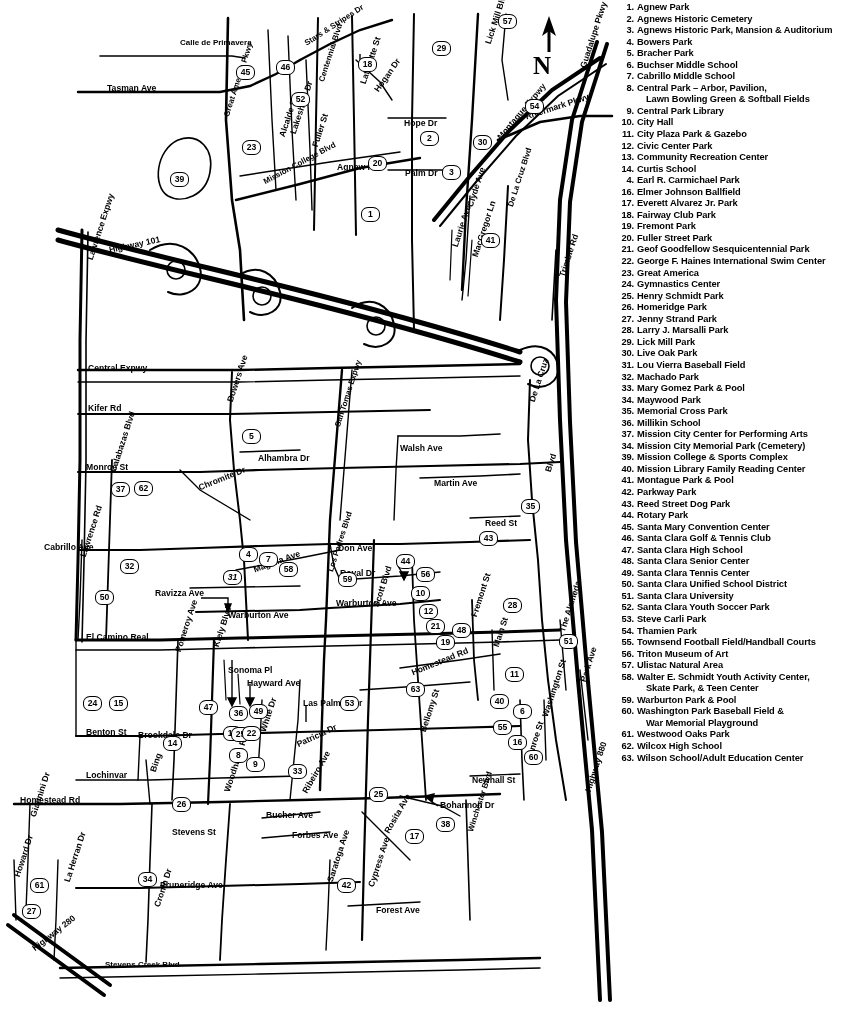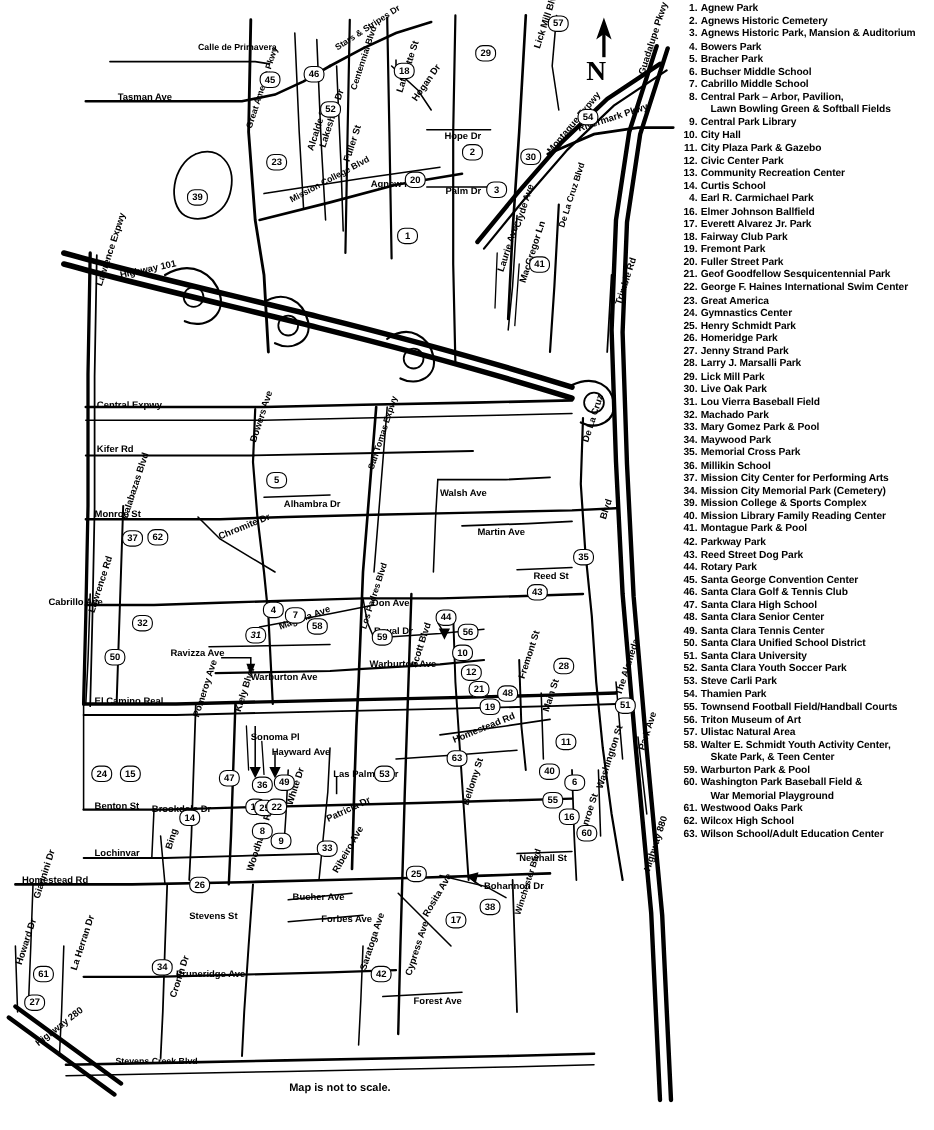--- a/index.html
+++ b/index.html
@@ -171,21 +171,20 @@
     </svg>
 
     <div id="northbox">
       <svg width="40" height="40" viewBox="0 0 40 40">
           <polygon points="20,2 27,22 20,17 13,22" fill="#000"></polygon>
           <rect x="18.5" y="16" width="3" height="22" fill="#000"></rect>
         </svg>
       <span class="letter">N</span>
     </div>
 
-    <div id="notscale">Map is not to scale.</div>
   <div class="mlabel sm" style="left: 180px; top: 38px;">Calle de Primavera</div>
       <div class="mlabel sm" style="left: 303px; top: 40px; transform: rotate(-33deg); transform-origin: 0px 0px;">Stars &amp; Stripes Dr</div>
       <div class="mlabel" style="left: 107px; top: 83px;">Tasman Ave</div>
       <div class="mlabel" style="left: 578px; top: 66px; transform: rotate(-72deg); transform-origin: 0px 0px;">Guadalupe Pkwy</div>
       <div class="mlabel" style="left: 483px; top: 42px; transform: rotate(-72deg); transform-origin: 0px 0px;">Lick Mill Blvd</div>
       <div class="mlabel" style="left: 524px; top: 112px; transform: rotate(-18deg); transform-origin: 0px 0px;">Rivermark Pkwy</div>
       <div class="mlabel" style="left: 495px; top: 135px; transform: rotate(-50deg); transform-origin: 0px 0px;">Montague Expwy</div>
       <div class="mlabel sm" style="left: 317px; top: 80px; transform: rotate(-72deg); transform-origin: 0px 0px;">Centennial Blvd</div>
       <div class="mlabel" style="left: 358px; top: 82px; transform: rotate(-72deg); transform-origin: 0px 0px;">Lafayette St</div>
       <div class="mlabel" style="left: 372px; top: 88px; transform: rotate(-55deg); transform-origin: 0px 0px;">Hogan Dr</div>
@@ -512,21 +511,21 @@
       <div class="legend-item">
         <span class="legend-num">43.</span>
         <span class="legend-txt">Reed Street Dog Park</span>
       </div>
       <div class="legend-item">
         <span class="legend-num">44.</span>
         <span class="legend-txt">Rotary Park</span>
       </div>
       <div class="legend-item">
         <span class="legend-num">45.</span>
-        <span class="legend-txt">Santa George Convention Center</span>
+        <span class="legend-txt">Santa Mary Convention Center</span>
       </div>
       <div class="legend-item">
         <span class="legend-num">46.</span>
         <span class="legend-txt">Santa Clara Golf &amp; Tennis Club</span>
       </div>
       <div class="legend-item">
         <span class="legend-num">47.</span>
         <span class="legend-txt">Santa Clara High School</span>
       </div>
       <div class="legend-item">

